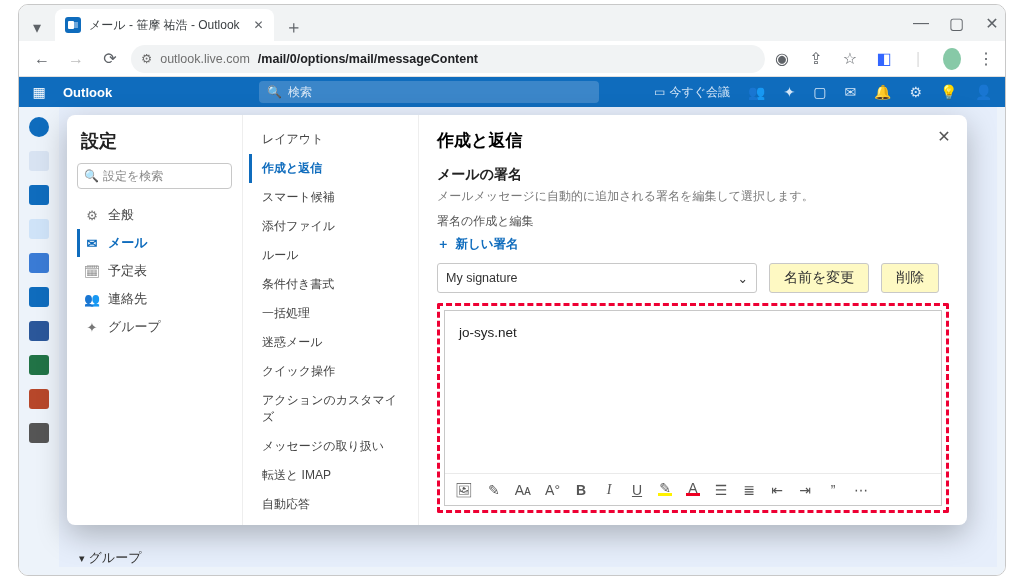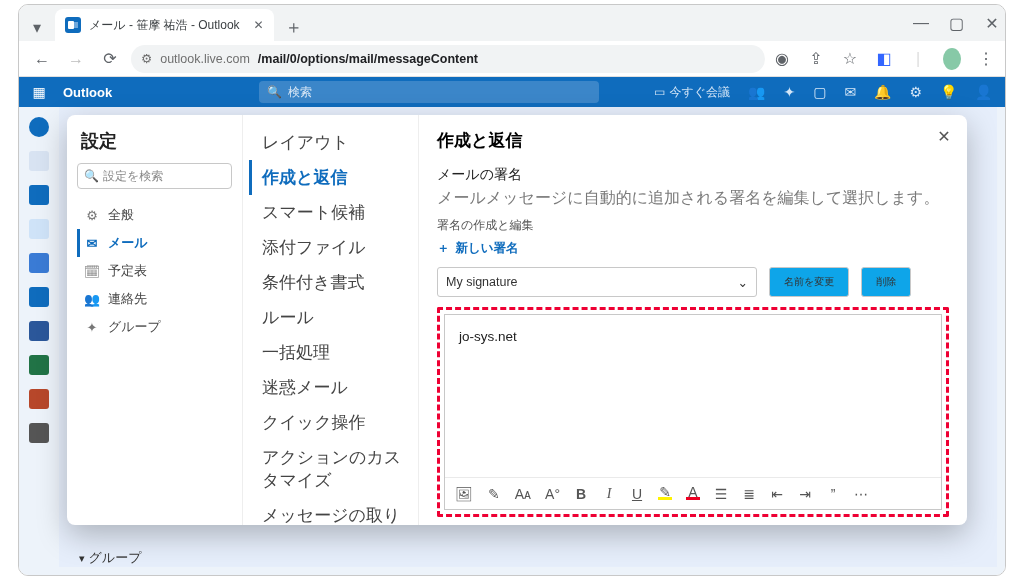--- a/index.html
+++ b/index.html
@@ -39,33 +39,33 @@
   .settings { position: absolute; top: 38px; left: 48px; width: 900px; height: 410px; background: #fff; box-shadow: 0 10px 30px rgba(0,0,0,.25); border-radius: 8px; display: flex; overflow: hidden; justify-content: flex-end; }
   .col1 { width: 176px; padding: 12px 10px; border-right: 1px solid #eee; }
   .col1 h1 { font-size: 18px; color: #222; padding: 2px 4px 10px; }
   .col1 .ssearch { height: 26px; border: 1px solid #c8c8c8; border-radius: 4px; display: flex; align-items: center; padding: 0 6px; gap: 4px; color: #888; font-size: 12px; margin-bottom: 12px; }
   .cat { display: flex; align-items: center; gap: 8px; padding: 5px 4px; font-size: 13px; color: #444; border-left: 3px solid transparent; }
   .cat.sel { color: #0f6cbd; font-weight: 600; border-left-color: #0f6cbd; }
   .cat .ci { width: 16px; height: 16px; display: flex; align-items: center; justify-content: center; color: #777; font-size: 13px; }
   .cat.sel .ci { color: #0f6cbd; }
 
   .col2 { width: 176px; padding: 10px 6px; border-right: 1px solid #eee; }
-  .sub { padding: 6px 10px; font-size: 17px; color: #444; border-left: 3px solid transparent; cursor: pointer; }
+  .sub { padding: 6px 10px; font-size: 12px; color: #444; border-left: 3px solid transparent; cursor: pointer; }
   .sub.sel { color: #0f6cbd; font-weight: 600; border-left-color: #0f6cbd; }
 
   .col3 { flex: 1; position: relative; padding: 10px 18px 0 18px; }
   .col3 .close { position: absolute; right: 10px; top: 8px; width: 26px; height: 26px; display: flex; align-items: center; justify-content: center; color: #555; font-size: 16px; }
   .col3 h2 { font-size: 17px; font-weight: 600; padding: 4px 0 14px; }
-  .col3 h3 { font-size: 14px; font-weight: 400; color: #222; }
-  .col3 .desc { font-size: 16px; color: #7a7a7a; padding: 4px 0 8px; }
+  .col3 h3 { font-size: 14px; font-weight: 700; color: #222; }
+  .col3 .desc { font-size: 12px; color: #7a7a7a; padding: 4px 0 8px; }
   .col3 .sublabel { font-size: 12px; color: #555; }
   .addsig { display: flex; align-items: center; gap: 6px; color: #0f6cbd; font-size: 12.5px; font-weight: 600; padding: 6px 0 10px; }
   .sigrow { display: flex; gap: 12px; }
   .sigsel { flex: 0 0 320px; height: 30px; border: 1px solid #c8c8c8; border-radius: 3px; display: flex; align-items: center; justify-content: space-between; padding: 0 8px; font-size: 12.5px; color: #333; }
-  .btn { height: 30px; padding: 0 14px; border: 1px solid #c8c8c8; border-radius: 3px; background: #0ea5e9; font-size: 10px; color: #333; display: flex; align-items: center; }
+  .btn { height: 30px; padding: 0 14px; border: 1px solid #c8c8c8; border-radius: 3px; background: #fef9c3; font-size: 14px; color: #333; display: flex; align-items: center; }
   .editor-wrap { position: relative; margin-top: 10px; height: 210px; border: 3px dashed #e03; border-radius: 2px; }
   .editor { position: absolute; inset: 4px; border: 1px solid #c8c8c8; display: flex; flex-direction: column; }
   .ed-body { flex: 1; padding: 14px 14px; font-size: 13.5px; color: #222; }
   .ed-tb { height: 32px; border-top: 1px solid #eaeaea; display: flex; align-items: center; gap: 14px; padding: 0 10px; color: #555; font-size: 14px; }
   .ed-tb span { min-width: 14px; text-align: center; }
   .ed-tb .b { font-weight: 700; }
   .ed-tb .i { font-style: italic; font-family: serif; }
   .ed-tb .u { text-decoration: underline; }
   .ed-tb .small { font-size: 14px; }
   .pencil-hl { border-bottom: 3px solid #fff200; line-height: 10px; }
@@ -181,22 +181,22 @@
               <span>グループ</span>
             </div>
           </div>
       </div>
       <div class="col2">
         <div id="sublist">
             <div class="sub">レイアウト</div>
             <div class="sub sel">作成と返信</div>
             <div class="sub">スマート候補</div>
             <div class="sub">添付ファイル</div>
+            <div class="sub">ルール</div>
             <div class="sub">条件付き書式</div>
-            <div class="sub">ルール</div>
             <div class="sub">一括処理</div>
             <div class="sub">迷惑メール</div>
             <div class="sub">クイック操作</div>
             <div class="sub">アクションのカスタマイズ</div>
             <div class="sub">メッセージの取り扱い</div>
             <div class="sub">転送と IMAP</div>
             <div class="sub">自動応答</div>
           </div>
       </div>
       <div class="col3">

